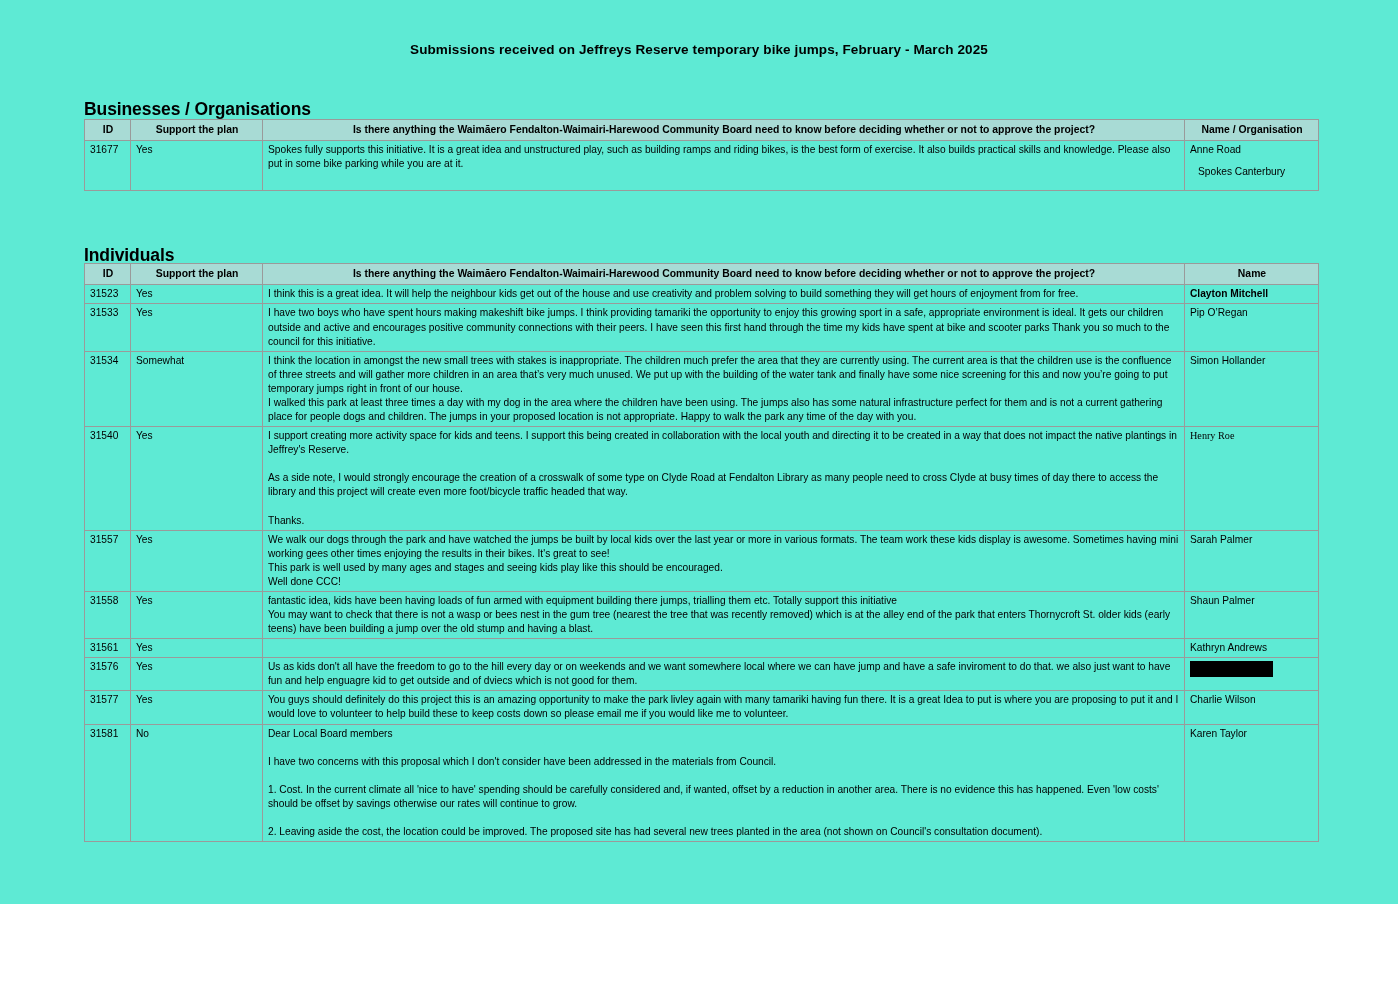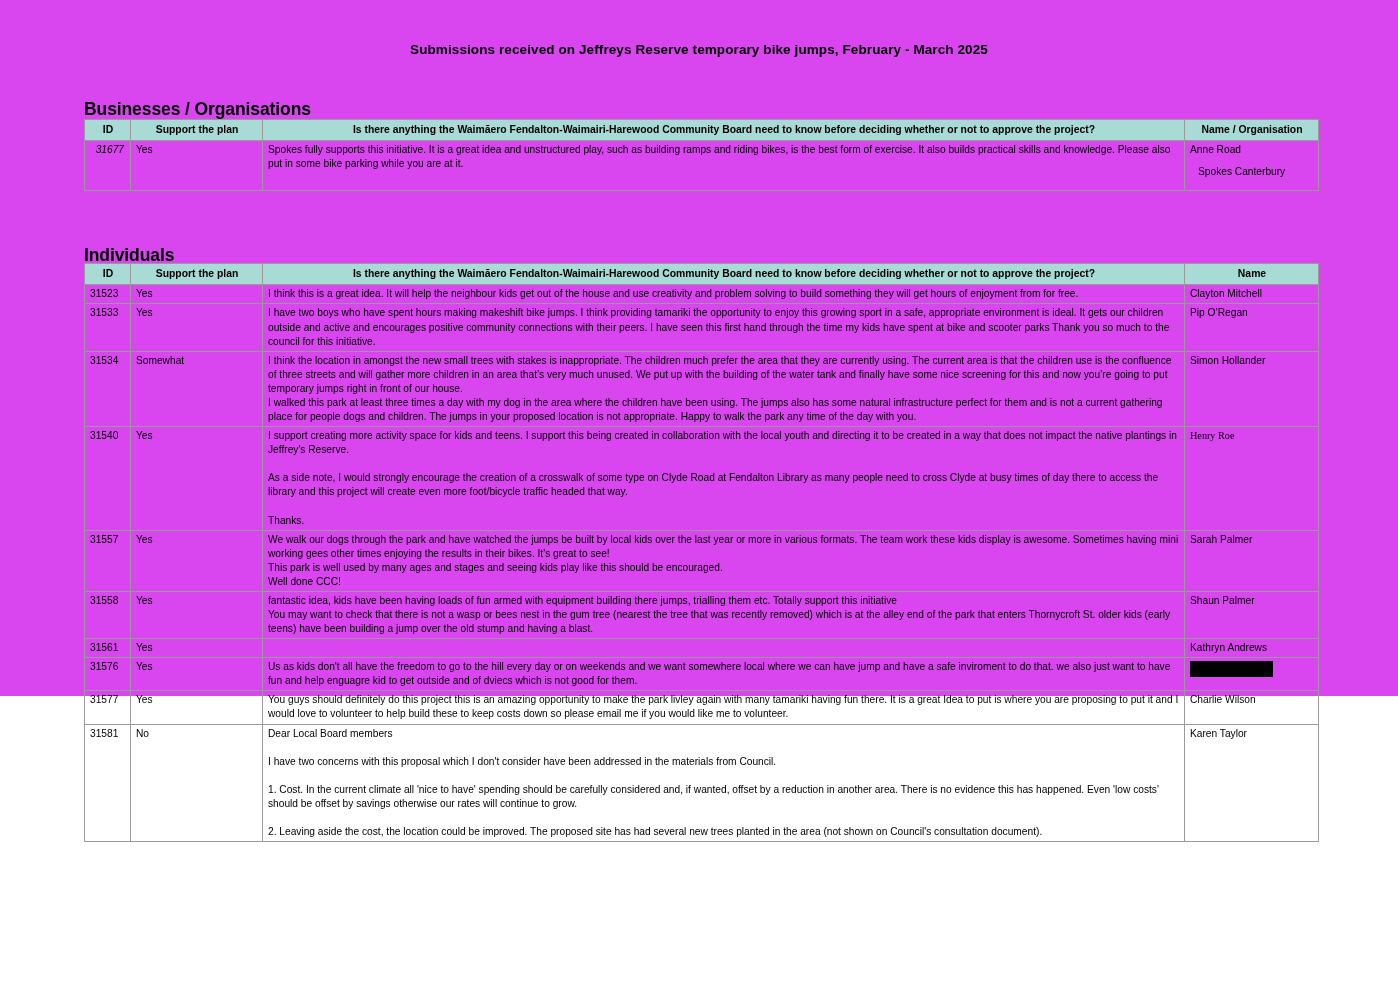--- a/index.html
+++ b/index.html
@@ -12,22 +12,22 @@
     height: 989px;
     font-family: "Liberation Sans", sans-serif;
     color: #000000;
     overflow: hidden;
     position: relative;
   }
   .page {
     position: absolute;
     left: 0; top: 0;
     width: 1398px;
-    height: 696px;
-    background: #d946ef;
+    height: 989px;
+    background: #5eead4;
   }
   .doc-title {
     position: absolute;
     left: 0;
     top: 42px;
     width: 1398px;
     text-align: center;
     font-size: 13.5px;
     font-weight: bold;
     letter-spacing: 0.1px;
@@ -72,21 +72,21 @@
     padding-top: 3px;
     padding-bottom: 3px;
     text-align: center;
     white-space: nowrap;
     overflow: hidden;
   }
   table.subm-table thead th.th-question {
     white-space: normal;
   }
   td.cell-id { text-align: left; white-space: nowrap; }
-  #table-businesses td.cell-id { text-align: right; padding-right: 6px; font-style: italic; }
+  #table-businesses td.cell-id { padding-right: 6px; }
   td.cell-support { white-space: nowrap; }
   td.cell-name { white-space: nowrap; }
   td.cell-question p {
     margin: 0;
   }
   td.cell-question p.blank-line {
     height: 1.38em;
   }
   .redaction-bar {
     display: inline-block;
@@ -163,21 +163,21 @@
       </tr>
     </thead>
     <tbody>
         <tr>
           <td class="cell-id">31523</td>
           <td class="cell-support">Yes</td>
           <td class="cell-question">
             <p>I think this is a great idea. It will help the neighbour kids get out of the house and use creativity and problem solving to build something they will get hours of enjoyment from for free.</p>
           </td>
           <td class="cell-name">
-            <p style="margin: 0px;">Clayton Mitchell</p>
+            <p style="margin: 0px; font-weight: bold;">Clayton Mitchell</p>
           </td>
         </tr>
         <tr>
           <td class="cell-id">31533</td>
           <td class="cell-support">Yes</td>
           <td class="cell-question">
             <p>I have two boys who have spent hours making makeshift bike jumps. I think providing tamariki the opportunity to enjoy this growing sport in a safe, appropriate environment is ideal. It gets our children outside and active and encourages positive community connections with their peers. I have seen this first hand through the time my kids have spent at bike and scooter parks   Thank you so much to the council for this initiative.</p>
           </td>
           <td class="cell-name">
             <p style="margin: 0px;">Pip O’Regan</p>

